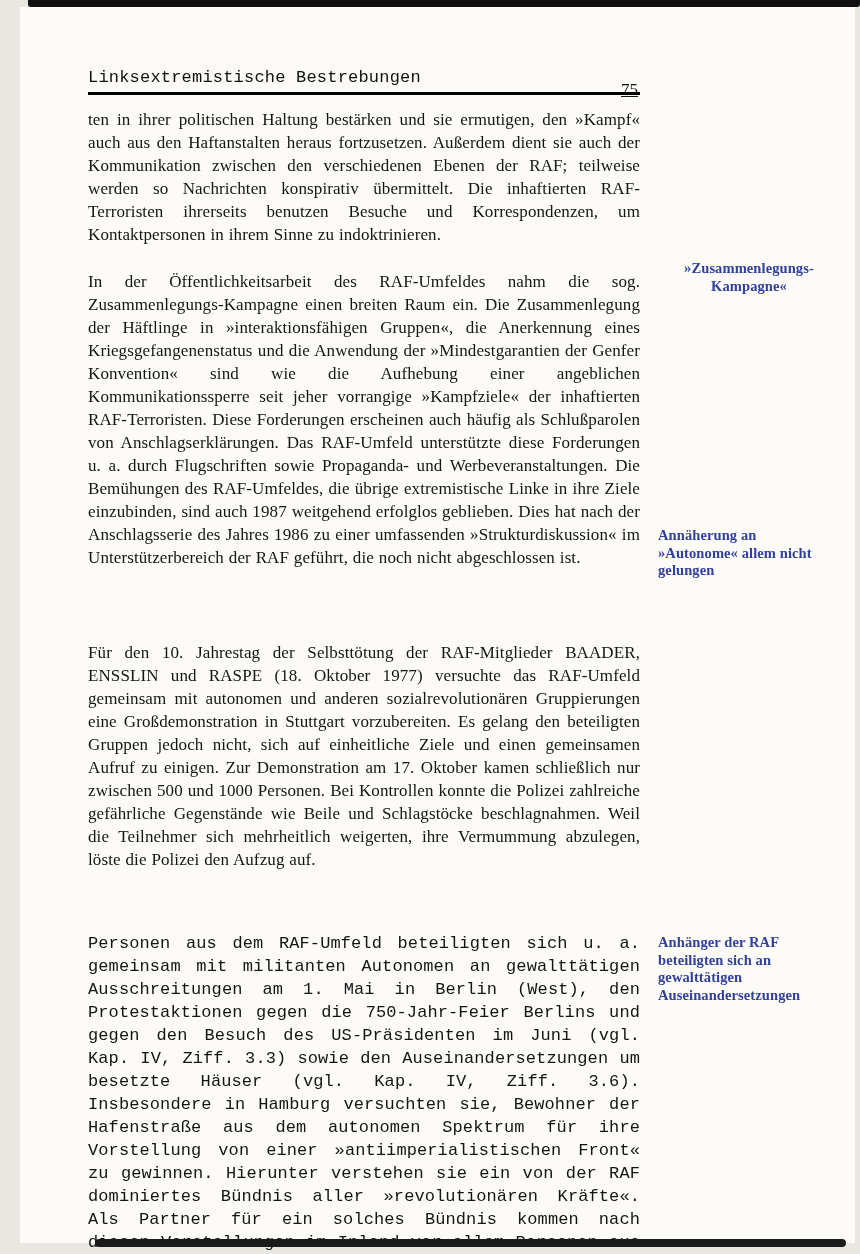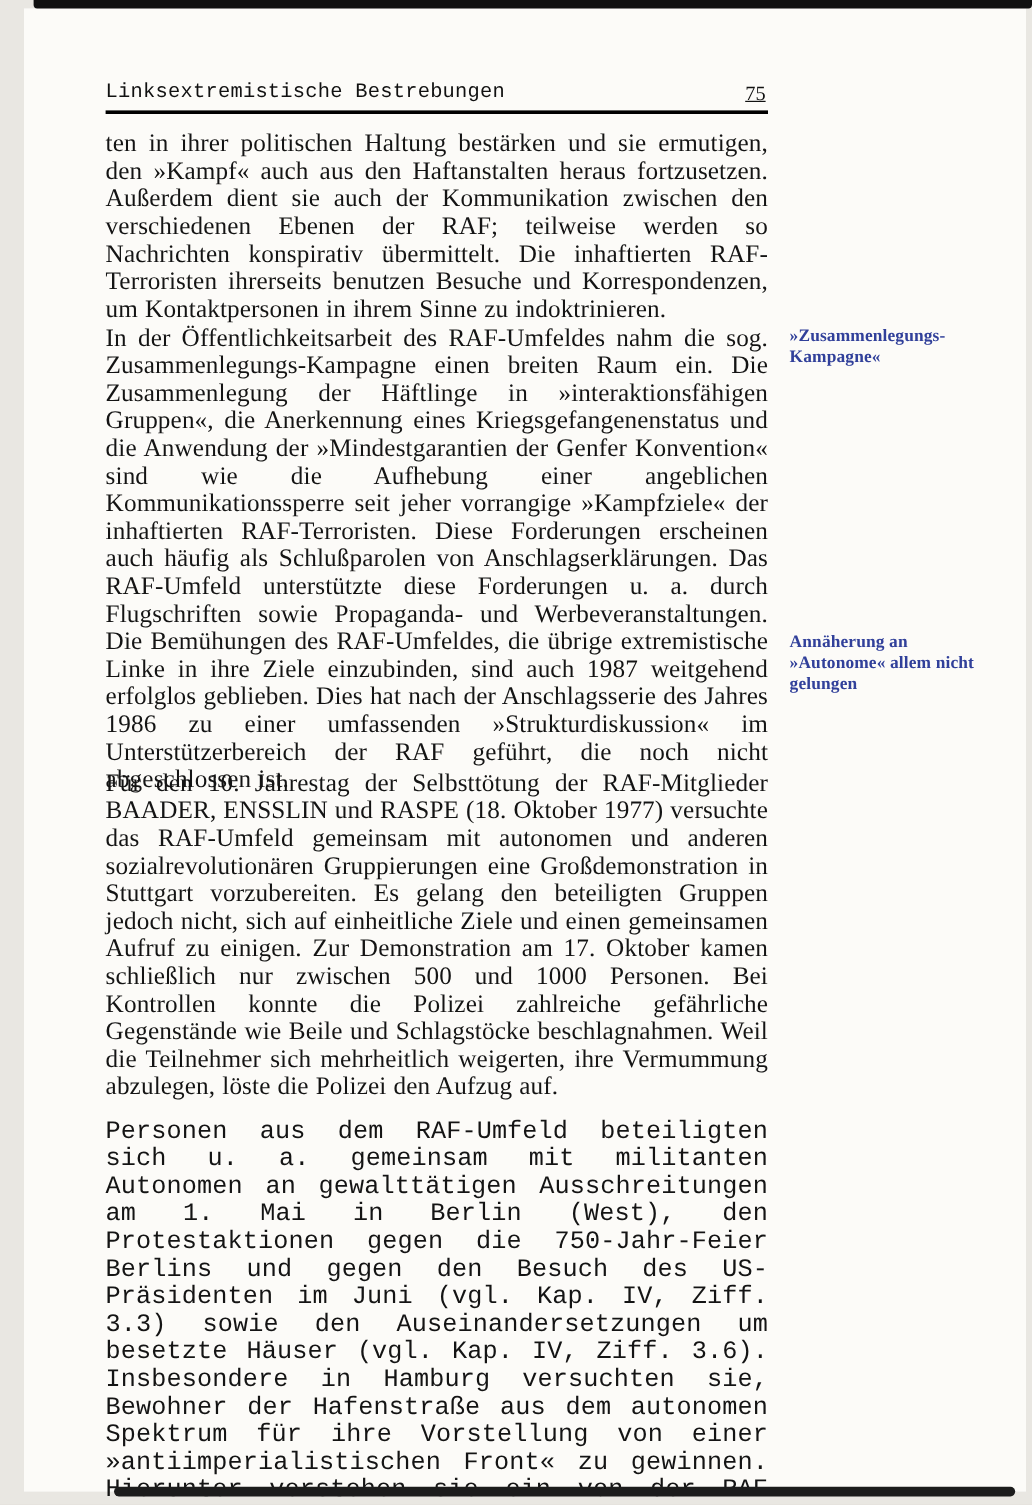--- a/index.html
+++ b/index.html
@@ -43,35 +43,35 @@
   }
   .header .title {
     display: block;
     text-align: left;
     padding-right: 108px;
     letter-spacing: 0.2px;
     font-family: Liberation Mono, monospace;
   }
   .header .pagenum {
     position: absolute;
-    right: 2px; top: 0; text-decoration: underline;
+    right: 2px; top: 12px; text-decoration: underline;
   }
   .rule {
     position: absolute;
     left: 88px; top: 92px;
     width: 552px; height: 2.5px;
     background: #000;
   }
   .bodycol p {
     position: absolute;
     left: 88px;
     width: 552px;
     margin: 0;
     text-align: justify;
-    font-size: 21px;
+    font-size: 17px;
     line-height: 23px;
     color: #141414;
     letter-spacing: 0.1px;
     word-spacing: 0.5px;
     hyphens: auto;
     -webkit-hyphens: auto;
   }
   .p1 { top: 108px; }
   .p2 { top: 270px; }
   .p3 { top: 641px; }
@@ -81,21 +81,21 @@
     left: 658px;
     width: 182px;
     color: #31409a;
     font-weight: bold;
     font-size: 14.5px;
     line-height: 17.5px;
     letter-spacing: 0.1px;
     hyphens: auto;
     -webkit-hyphens: auto;
   }
-  .n1 { top: 272px; }
+  .n1 { top: 260px; text-align: center; }
   .n2 { top: 527px; }
   .n3 { top: 934px; }
 </style>
 </head>
 <body>
 
 <div class="scan">
   <div class="page"></div>
   <div class="edge-top"></div>
 
@@ -107,15 +107,16 @@
 
   <div class="bodycol">
     <p class="p1" lang="de">ten in ihrer politischen Haltung bestärken und sie ermutigen, den »Kampf« auch aus den Haftanstalten heraus fortzusetzen. Außerdem dient sie auch der Kommunikation zwischen den verschiedenen Ebenen der RAF; teilweise werden so Nachrichten konspirativ übermittelt. Die inhaftierten RAF-Terroristen ihrerseits benutzen Besuche und Korrespondenzen, um Kontaktpersonen in ihrem Sinne zu indoktrinieren.</p>
     <p class="p2" lang="de">In der Öffentlichkeitsarbeit des RAF-Umfeldes nahm die sog. Zusammenlegungs-Kampagne einen breiten Raum ein. Die Zusammenlegung der Häftlinge in »interaktionsfähigen Gruppen«, die Anerkennung eines Kriegsgefangenenstatus und die Anwendung der »Mindestgarantien der Genfer Konvention« sind wie die Aufhebung einer angeblichen Kommunikationssperre seit jeher vorrangige »Kampfziele« der inhaftierten RAF-Terroristen. Diese Forderungen erscheinen auch häufig als Schlußparolen von Anschlagserklärungen. Das RAF-Umfeld unterstützte diese Forderungen u. a. durch Flugschriften sowie Propaganda- und Werbeveranstaltungen. Die Bemühungen des RAF-Umfeldes, die übrige extremistische Linke in ihre Ziele einzubinden, sind auch 1987 weitgehend erfolglos geblieben. Dies hat nach der Anschlagsserie des Jahres 1986 zu einer umfassenden »Strukturdiskussion« im Unterstützerbereich der RAF geführt, die noch nicht abgeschlossen ist.</p>
     <p class="p3" lang="de">Für den 10. Jahrestag der Selbsttötung der RAF-Mitglieder BAADER, ENSSLIN und RASPE (18. Oktober 1977) versuchte das RAF-Umfeld gemeinsam mit autonomen und anderen sozialrevolutionären Gruppierungen eine Großdemonstration in Stuttgart vorzubereiten. Es gelang den beteiligten Gruppen jedoch nicht, sich auf einheitliche Ziele und einen gemeinsamen Aufruf zu einigen. Zur Demonstration am 17. Oktober kamen schließlich nur zwischen 500 und 1000 Personen. Bei Kontrollen konnte die Polizei zahlreiche gefährliche Gegenstände wie Beile und Schlagstöcke beschlagnahmen. Weil die Teilnehmer sich mehrheitlich weigerten, ihre Vermummung abzulegen, löste die Polizei den Aufzug auf.</p>
     <p class="p4" lang="de">Personen aus dem RAF-Umfeld beteiligten sich u. a. gemeinsam mit militanten Autonomen an gewalttätigen Ausschreitungen am 1. Mai in Berlin (West), den Protestaktionen gegen die 750-Jahr-Feier Berlins und gegen den Besuch des US-Präsidenten im Juni (vgl. Kap. IV, Ziff. 3.3) sowie den Auseinandersetzungen um besetzte Häuser (vgl. Kap. IV, Ziff. 3.6). Insbesondere in Hamburg versuchten sie, Bewohner der Hafenstraße aus dem autonomen Spektrum für ihre Vorstellung von einer »antiimperialistischen Front« zu gewinnen. Hierunter verstehen sie ein von der RAF dominiertes Bündnis aller »revolutionären Kräfte«. Als Partner für ein solches Bündnis kommen nach diesen Vorstellungen im Inland vor allem Personen aus gewaltbereiten anarchistischen und autonomen Kreisen, aber auch hier lebende gewaltorientierte aus-</p>
   </div>
 
   <div class="note n1" lang="de">»Zusammenlegungs-Kampagne«</div>
   <div class="note n2" lang="de">Annäherung an »Autonome« allem nicht gelungen</div>
+  <div class="note n3" lang="de">Anhänger der RAF beteiligten sich an gewalttätigen Auseinandersetzungen</div>
 
   <div class="edge-bottom"></div>
 </div>
 
 </body></html>

